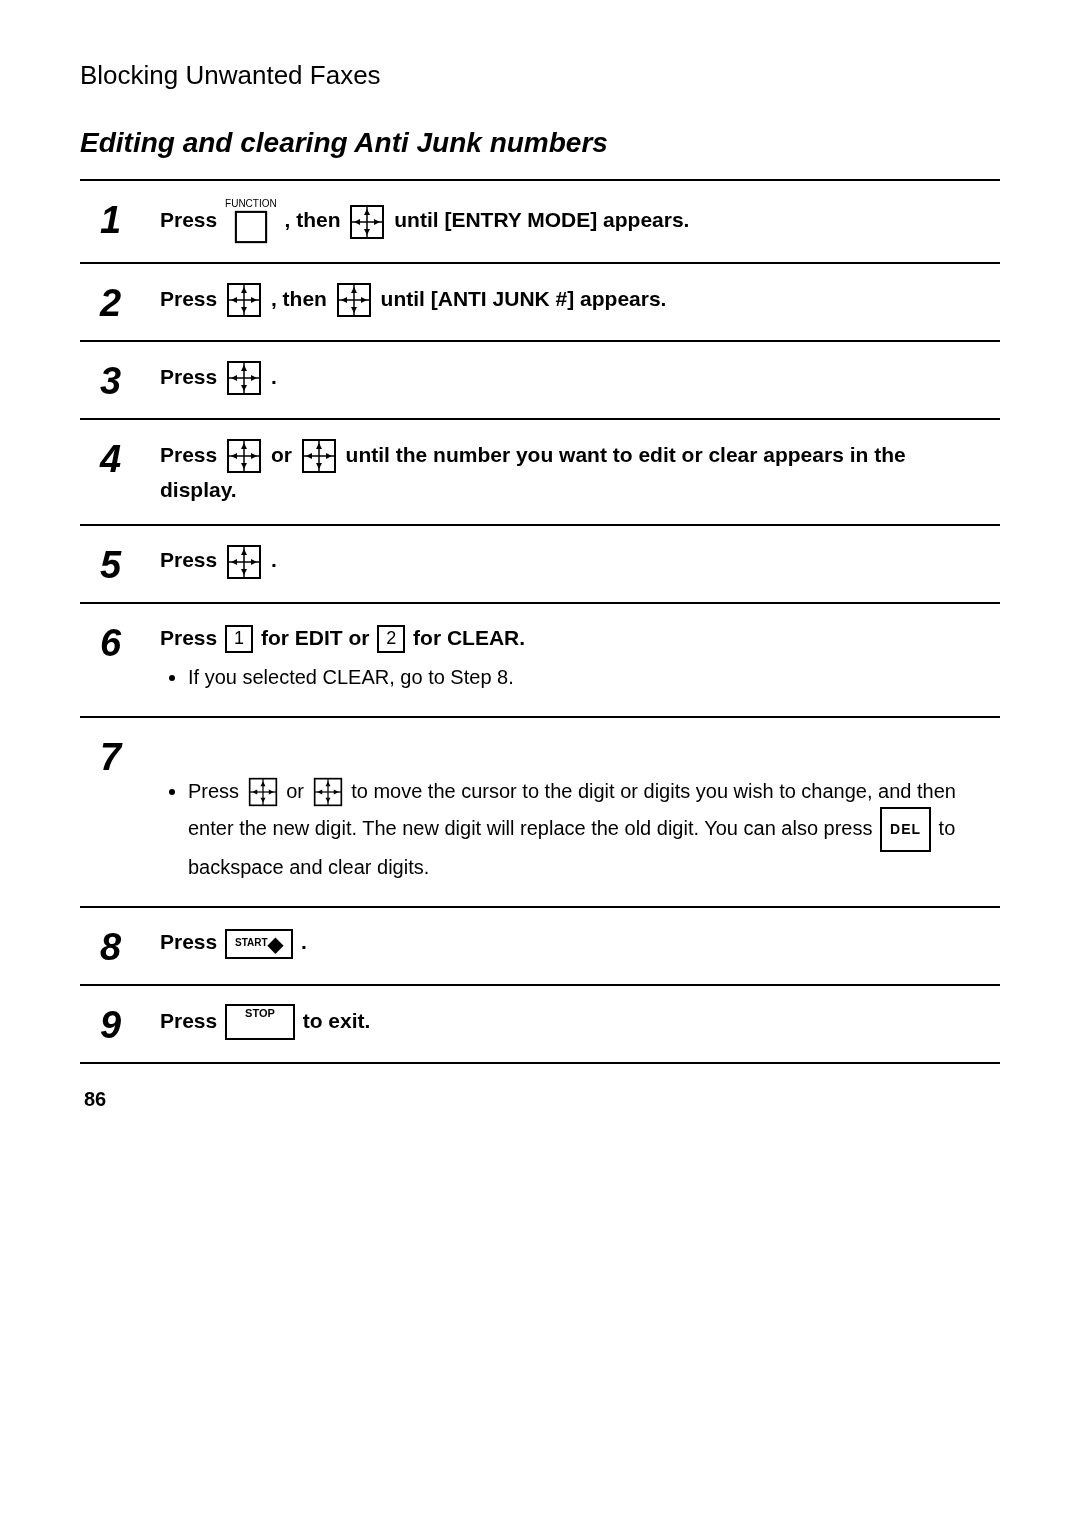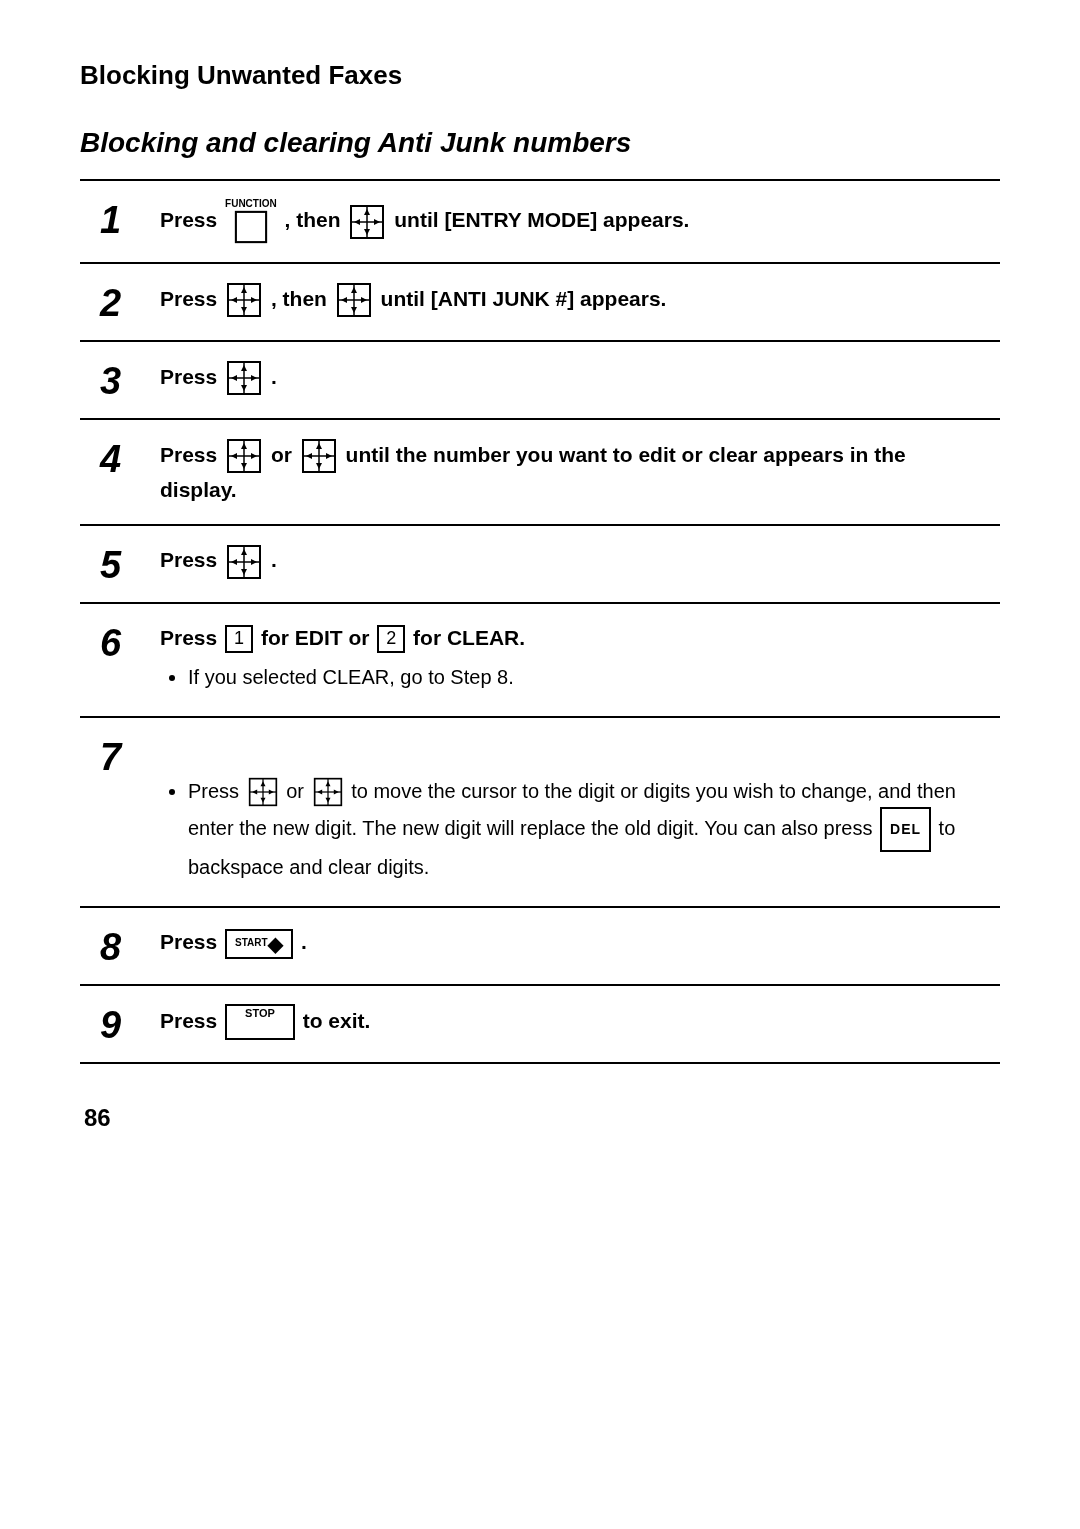--- a/index.html
+++ b/index.html
@@ -6,21 +6,21 @@
     body {
       background: #fff;
       font-family: Arial, Helvetica, sans-serif;
       width: 1080px;
       min-height: 1529px;
       padding: 60px 80px 60px 80px;
       color: #000;
     }
     .page-title {
       font-size: 26px;
-      font-weight: bold;
+      font-weight: normal;
       margin-bottom: 36px;
     }
     .section-title {
       font-size: 28px;
       font-weight: bold;
       font-style: italic;
       margin-bottom: 20px;
     }
     .steps-container {
       border-top: 2px solid #000;
@@ -94,33 +94,33 @@
     
     .key-label-wrap {
       display: inline-flex;
       flex-direction: column;
       align-items: center;
       vertical-align: middle;
       margin: 0 2px;
     }
     .key-label-wrap .key-tiny-label {
       font-size: 10px;
-      font-weight: bold;
+      font-weight: normal;
       line-height: 1;
       margin-bottom: 1px;
     }
     .key-label-wrap .key-icon-inner {
       display: inline-block;
       width: 34px;
       height: 34px;
     }
     .page-number {
-      font-size: 24px;
+      font-size: 20px;
       font-weight: bold;
-      margin-top: 40px;
+      margin-top: 24px;
       padding-left: 4px;
     }
     .stop-key {
       display: inline-block;
       border: 2px solid #000;
       padding: 2px 18px;
       font-size: 16px;
       vertical-align: middle;
       margin: 0 2px;
       line-height: 1.4;
@@ -188,21 +188,21 @@
       <polygon points="18,5 15,11 21,11" fill="#000"></polygon>
       <polygon points="18,31 15,25 21,25" fill="#000"></polygon>
       <polygon points="5,18 11,15 11,21" fill="#000"></polygon>
       <polygon points="31,18 25,15 25,21" fill="#000"></polygon>
     </symbol>
   </defs>
 </svg>
 
 <div class="page-title">Blocking Unwanted Faxes</div>
 
-<div class="section-title">Blocking and clearing Anti Junk numbers</div>
+<div class="section-title">Editing and clearing Anti Junk numbers</div>
 
 <div class="steps-container">
 
   <div class="step">
     <div class="step-main">
       <div class="step-number"><em>1</em></div>
       <div class="step-content">
         <b>Press
         <span class="key-label-wrap">
           <span class="key-tiny-label">FUNCTION</span>

